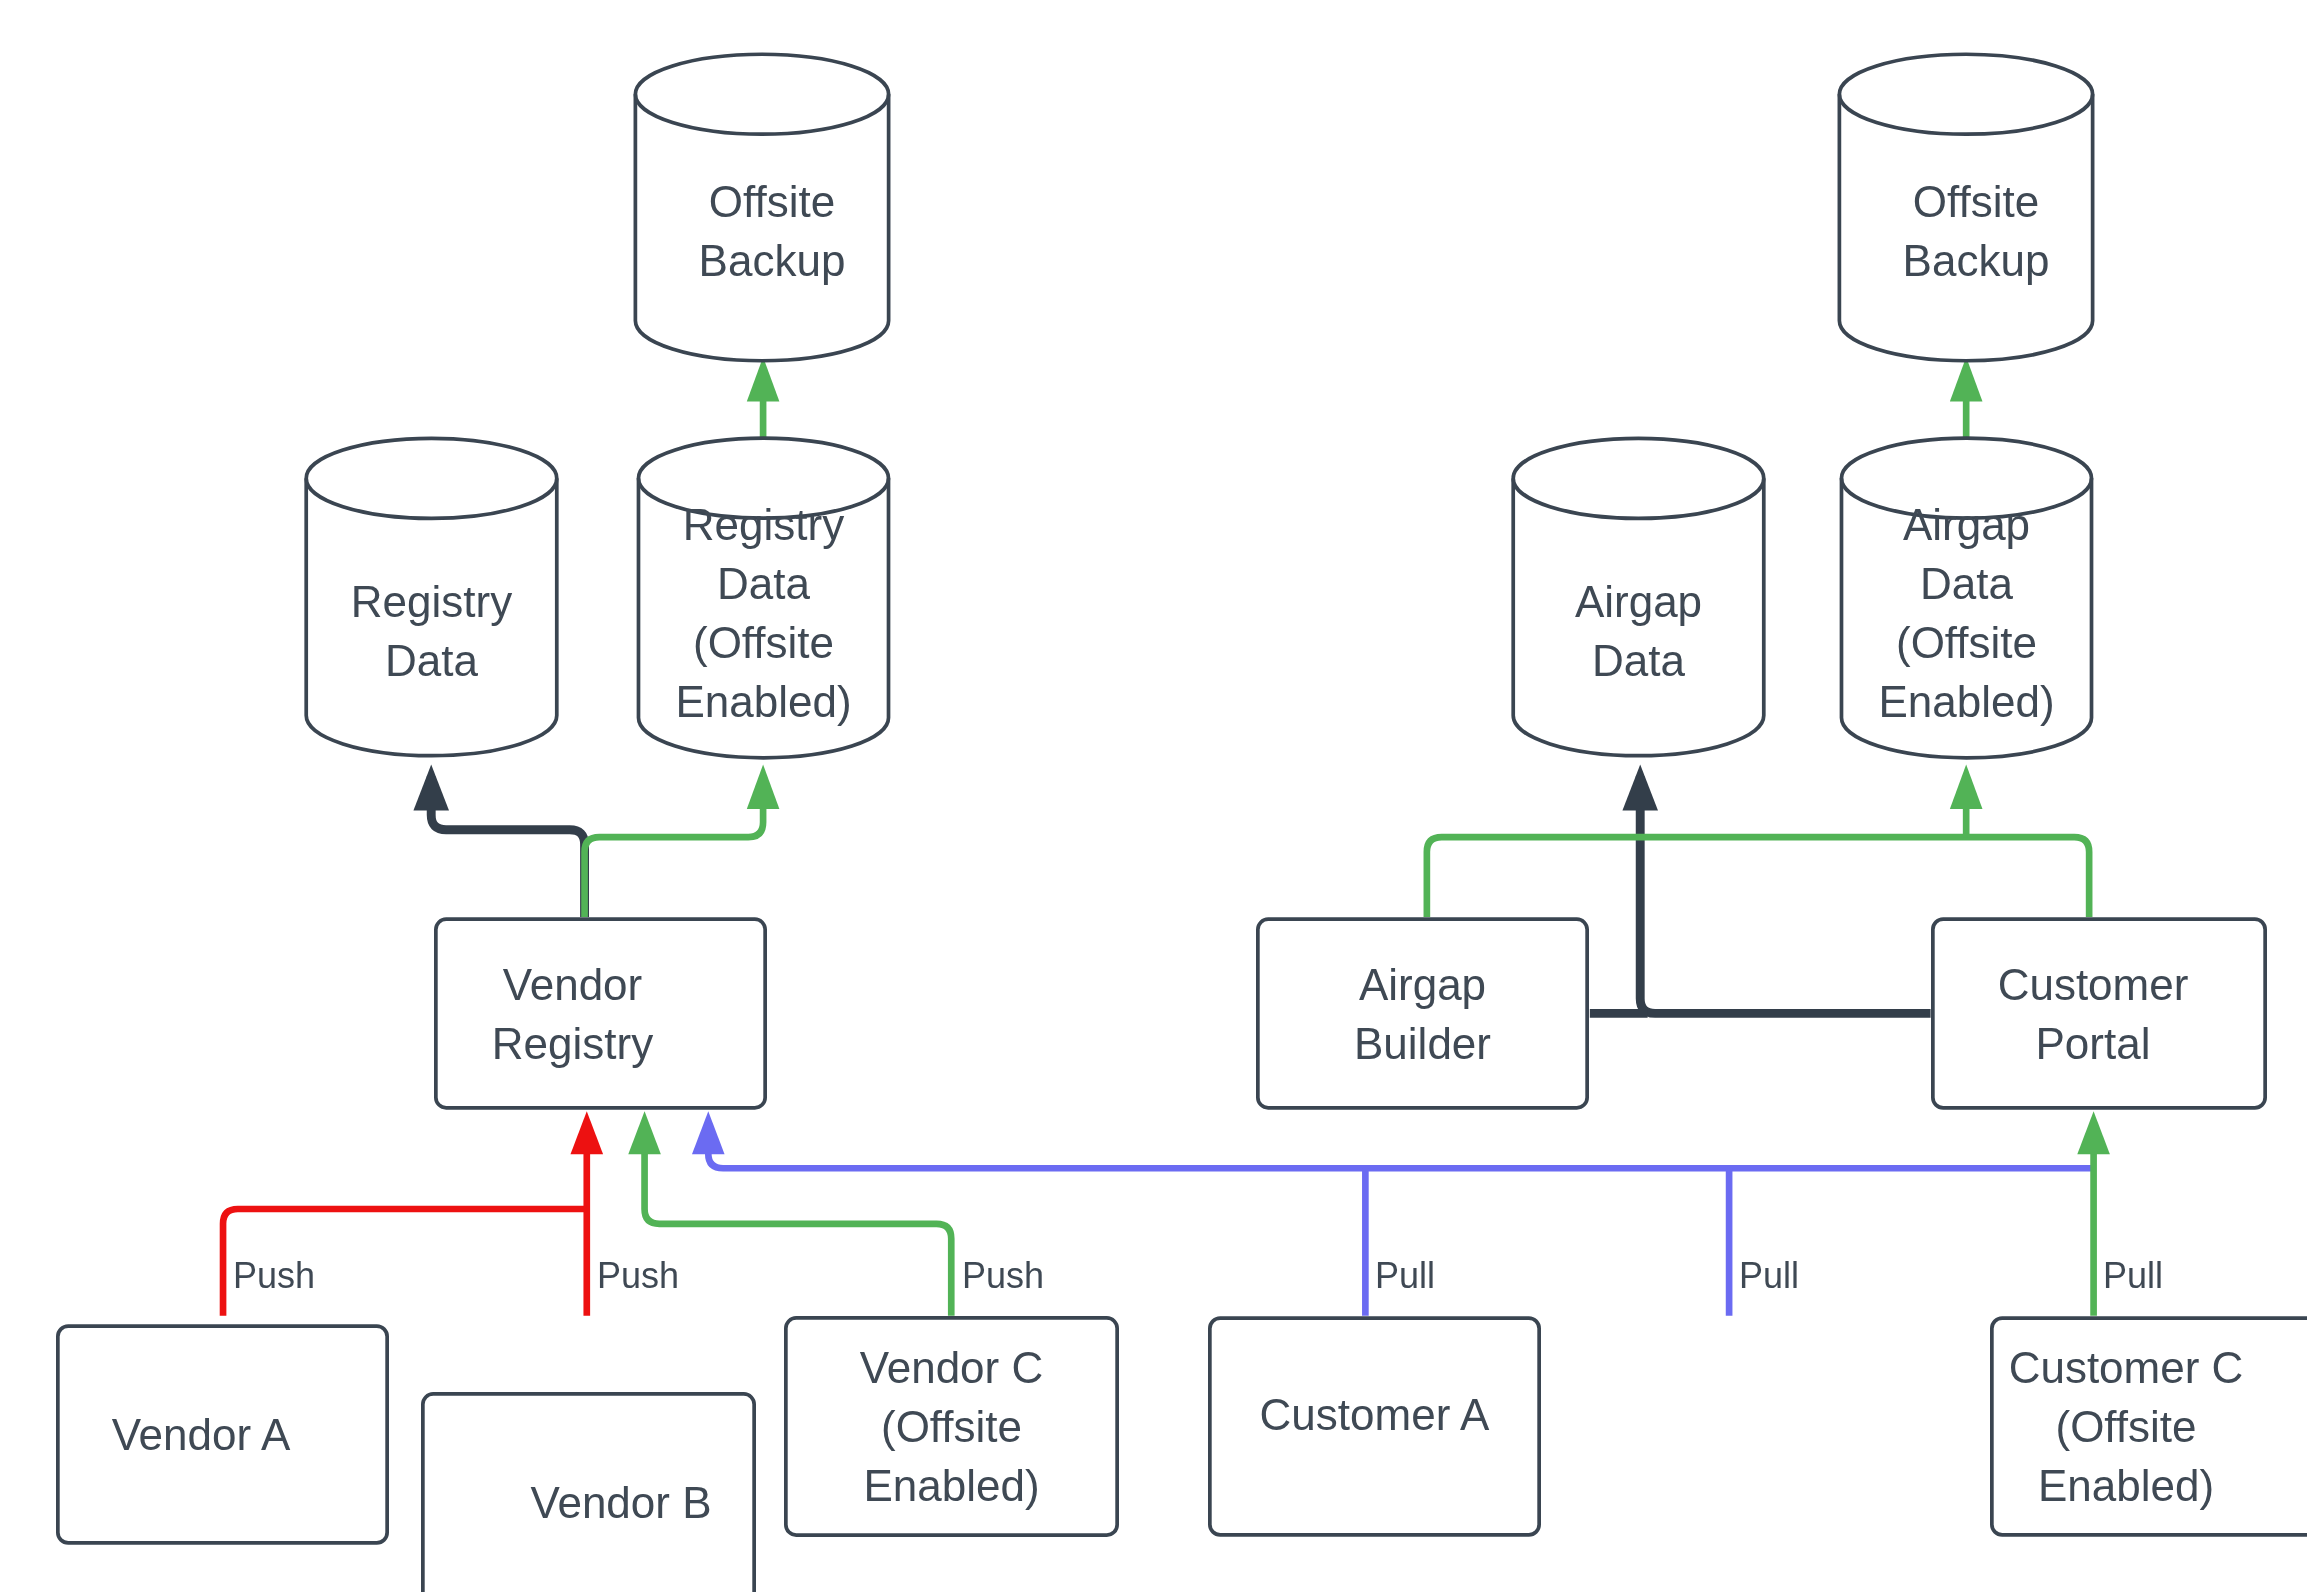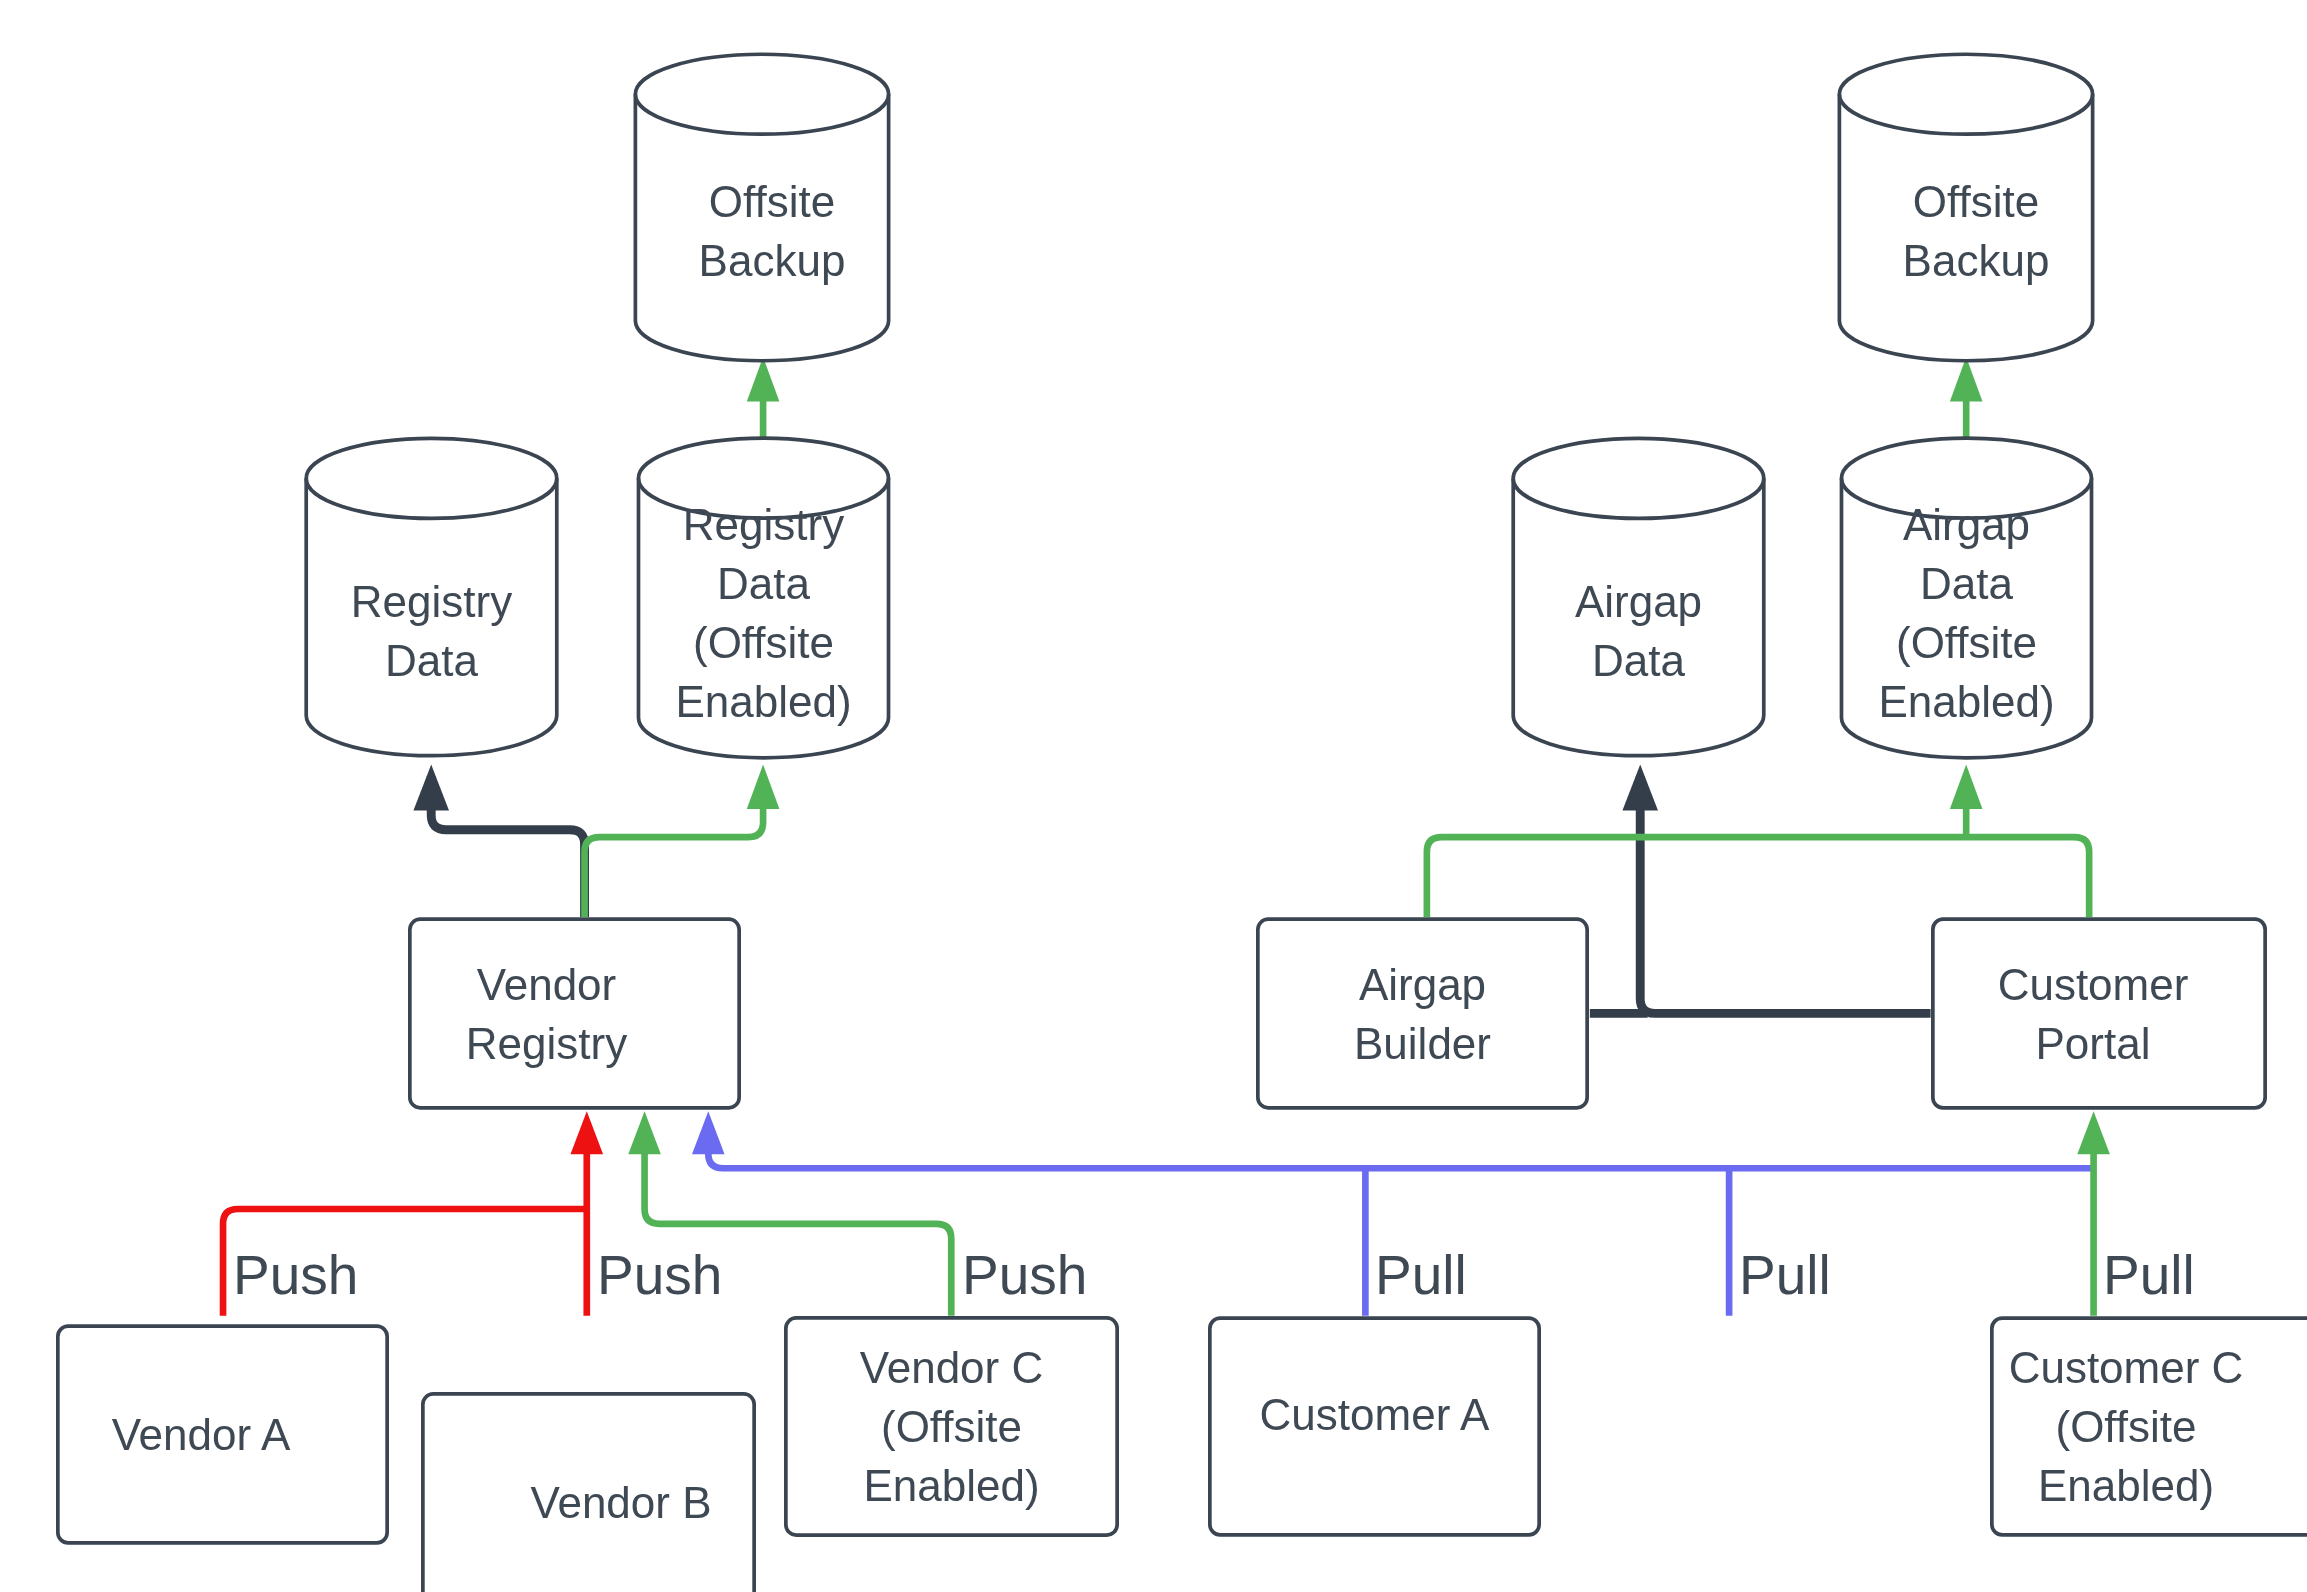--- a/index.html
+++ b/index.html
@@ -20,21 +20,21 @@
   .shape{stroke:var(--shape_stroke);stroke-width:5px;fill:#ffffff;}
   .shape-line{stroke:var(--shape_stroke);stroke-width:5px;fill:none;}
   .node-label{position:absolute;left:0;top:0;width:100%;height:100%;
       display:flex;align-items:center;justify-content:center;text-align:center;
       white-space:pre-line;color:var(--text);font-size:44px;line-height:59px;
       box-sizing:border-box;}
   .pad-backup{padding-top:46px;padding-left:20px;}
   .pad-data2{padding-top:67px;}
   .pad-data4{padding-top:30px;}
   .edge-label{position:absolute;height:59px;line-height:59px;color:var(--text);
-      font-size:55px;white-space:nowrap;}
+      font-size:36px;white-space:nowrap;}
 </style>
 </head>
 <body>
 
 <div id="canvas">
 
   <svg id="edge-layer" viewBox="0 0 3114 2149">
 
     <path class="edge edge-dark" d="M 789 1238 L 789 1140 Q 789 1120 769 1120 L 602 1120 Q 582 1120 582 1100 L 582 1048"></path>
     <polygon class="head-dark" points="582,1032 558,1094 606,1094"></polygon>
@@ -117,21 +117,21 @@
     <svg width="255" height="324" viewBox="0 0 344 438">
       <path class="shape" d="M 3 57 A 169 54 0 0 1 341 57 L 341 381 A 169 54 0 0 1 3 381 Z"></path>
       <path class="shape-line" d="M 3 57 A 169 54 0 0 0 341 57"></path>
     </svg>
     <div class="node-label pad-data4">Airgap
 Data
 (Offsite
 Enabled)</div>
   </div>
 
-  <div class="node" style="left:408px;top:917px;width:277px;height:193px;">
+  <div class="node" style="left:434px;top:917px;width:277px;height:193px;">
     <svg width="333" height="193" viewBox="0 0 450 260">
         <rect class="shape" x="2.5" y="2.5" width="445" height="255" rx="14"></rect>
       </svg>
     <div class="node-label">Vendor
 Registry</div>
   </div>
 
   <div class="node" style="left:1256px;top:917px;width:333px;height:193px;">
     <svg width="333" height="193" viewBox="0 0 450 260">
         <rect class="shape" x="2.5" y="2.5" width="445" height="255" rx="14"></rect>

